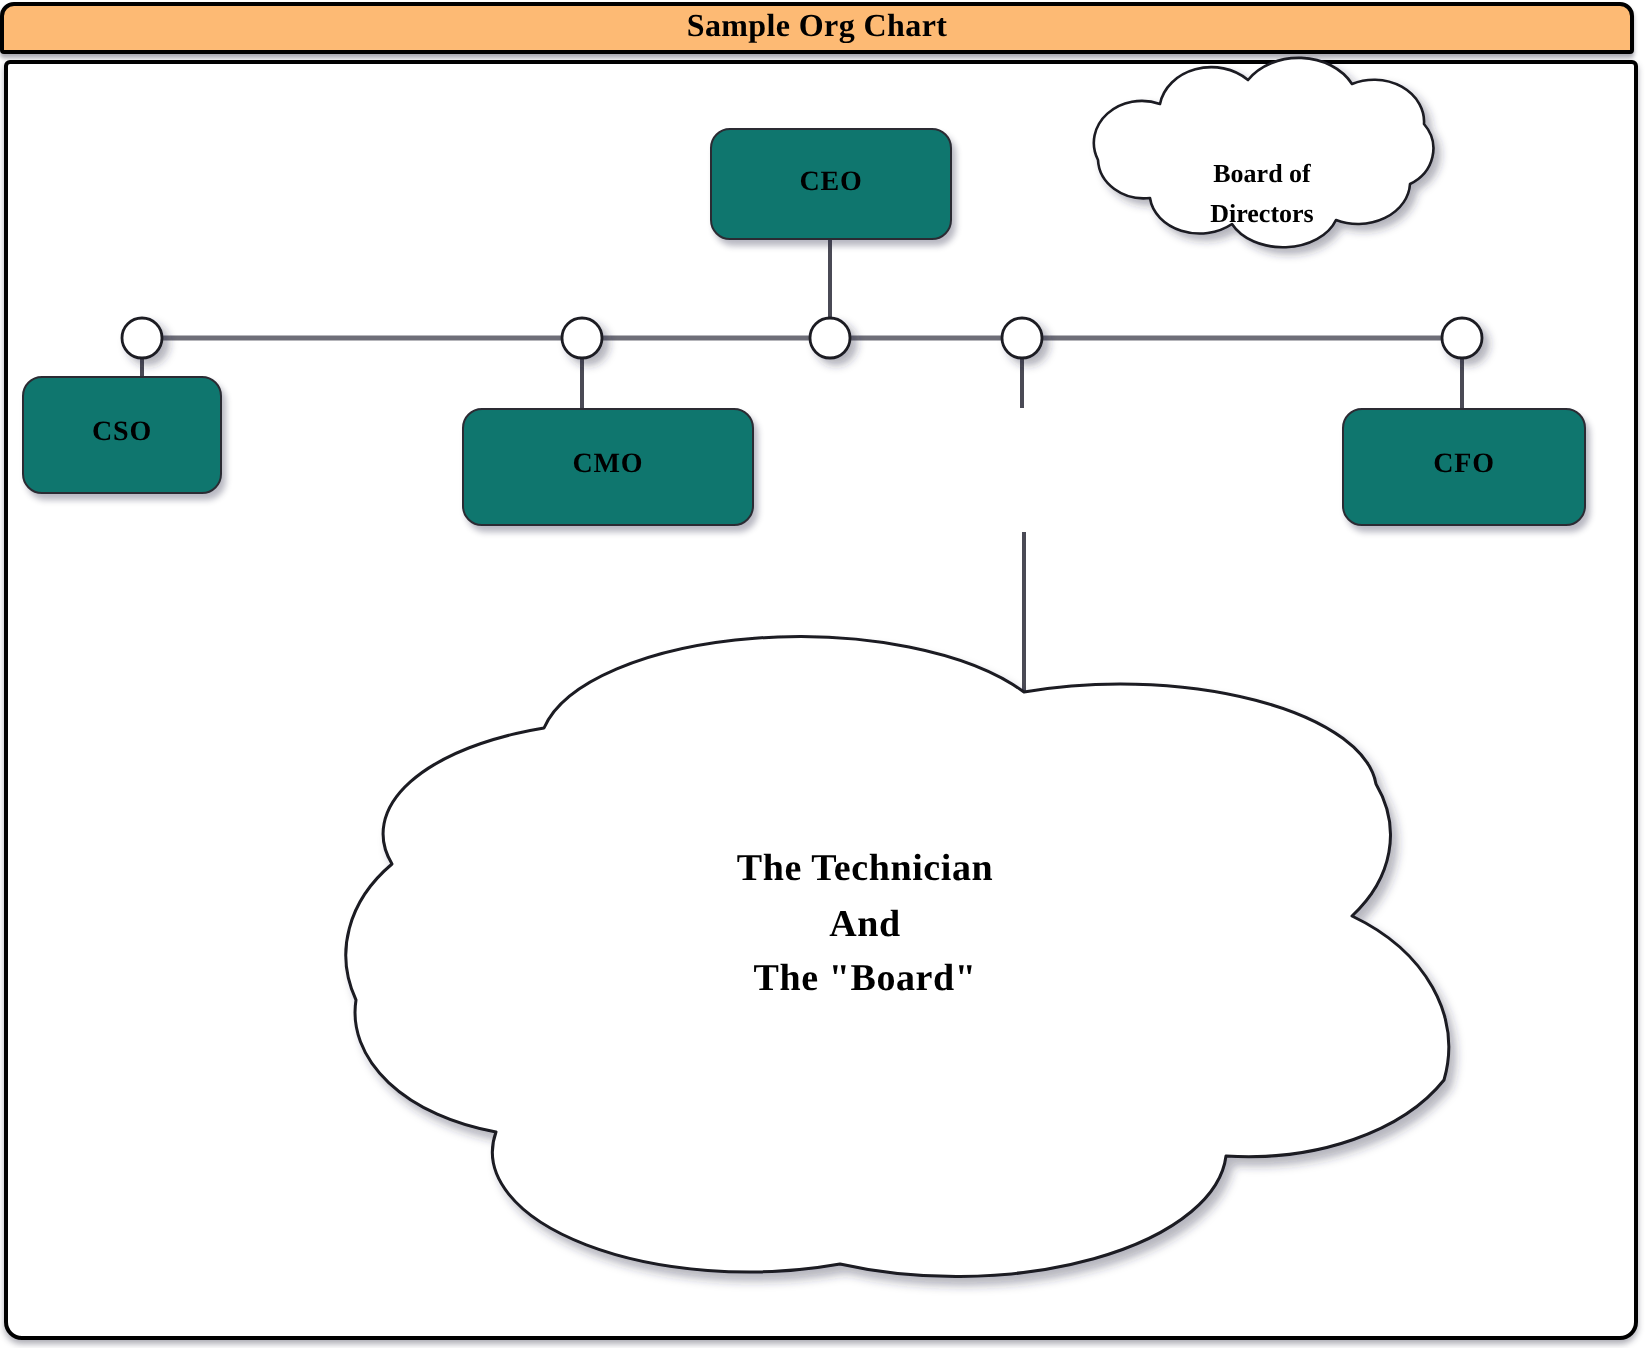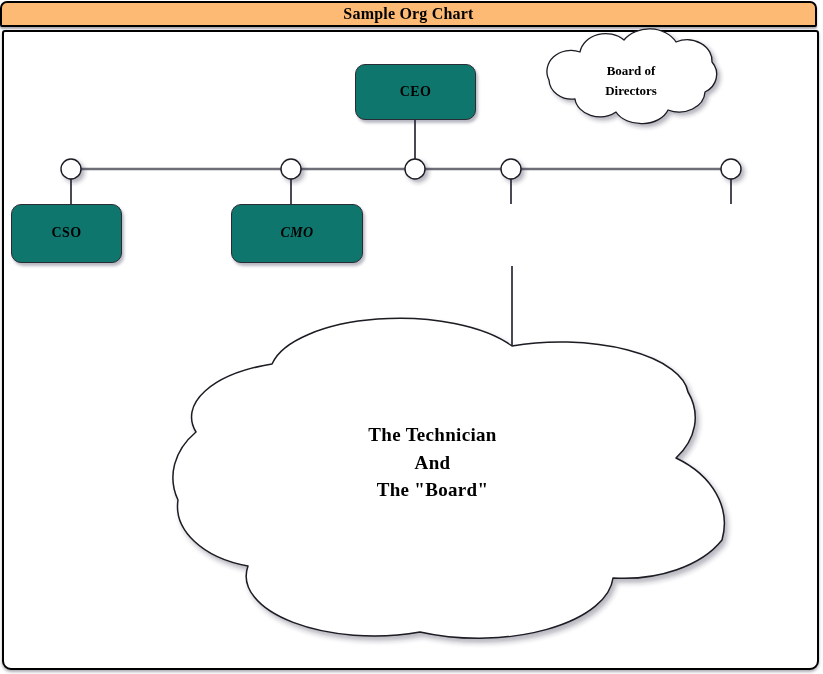--- a/index.html
+++ b/index.html
@@ -92,20 +92,21 @@
   .cloud-text {
     position: absolute;
     text-align: center;
     color: #000000;
     white-space: pre-line;
   }
   .cloud-text.small {
     font-size: 13px;
     font-weight: bold;
     line-height: 1.55;
+    margin-top: 16px;
   }
   .cloud-text.big {
     font-size: 19px;
     font-weight: bold;
     line-height: 1.45;
     letter-spacing: 0.3px;
   }
 </style>
 </head>
 <body>
@@ -166,29 +167,32 @@
              A 128 60 0 0 1 248 566
              A 96 62 0 0 1 178 500
              A 90 68 0 0 1 196 432
              A 120 56 0 0 1 272 364 Z"></path>
   </svg>
 
   <div class="node" style="left:355px; top:64px; width:121px; height:56px;">
     <span class="node-label">CEO</span>
   </div>
 
-  <div class="node" style="left:11px; top:204px; width:111px; height:59px;">
+  <div class="node" style="left:11px; top:188px; width:100px; height:59px;">
     <span class="node-label">CSO</span>
   </div>
 
-  <div class="node" style="left:231px; top:204px; width:132px; height:59px;font-style:italic;">
+  <div class="node" style="left:231px; top:204px; width:146px; height:59px;">
     <span class="node-label">CMO</span>
   </div>
 
 
+  <div class="node" style="left:671px; top:204px; width:122px; height:59px;">
+    <span class="node-label">CFO</span>
+  </div>
 
   <div class="cloud-text small" style="left:556px; top:61px; width:150px;">Board of
 Directors</div>
 
   <div class="cloud-text big" style="left:290px; top:421px; width:285px;">The Technician
 And
 The "Board"</div>
 
 </div>
 

